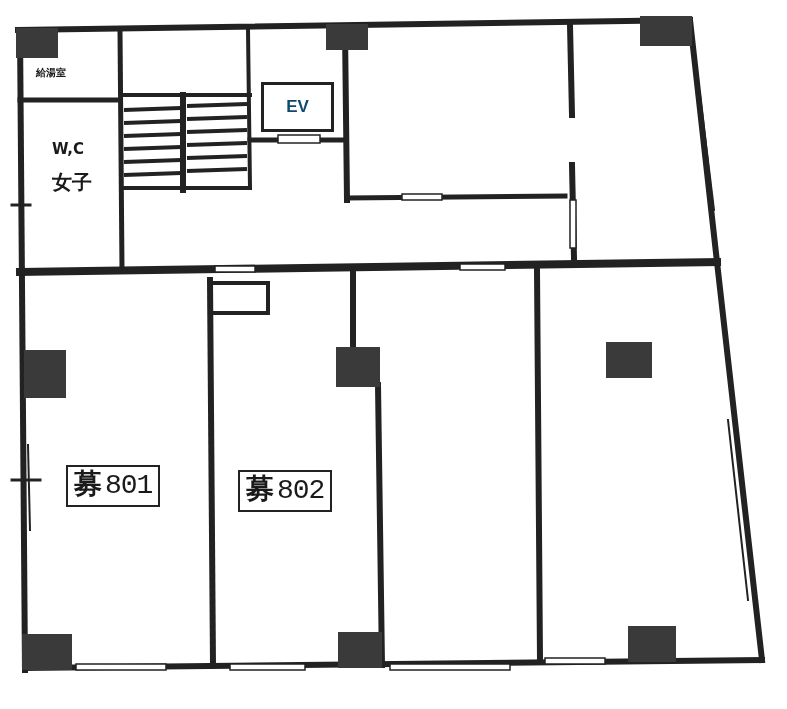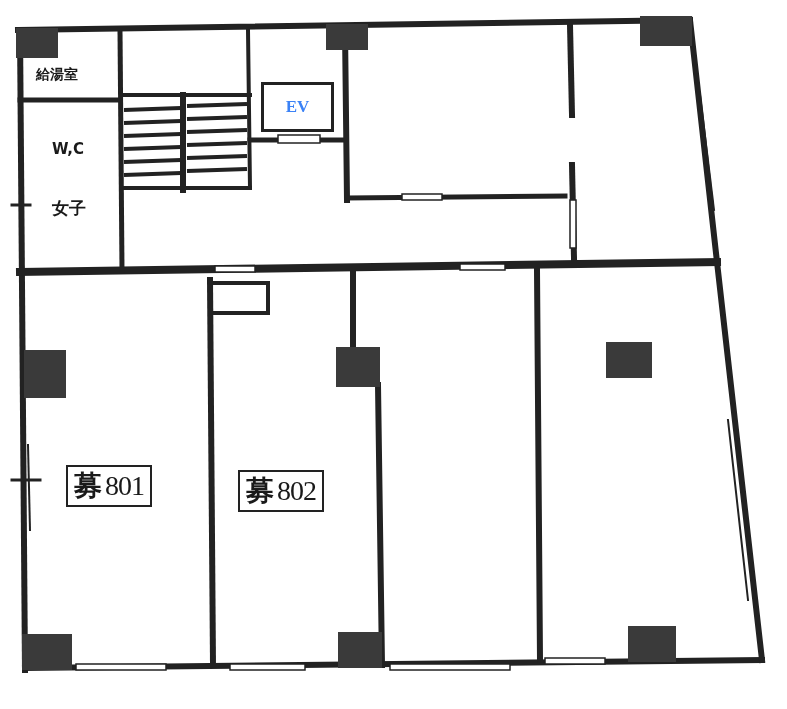--- a/index.html
+++ b/index.html
@@ -1,26 +1,26 @@
 <!DOCTYPE html>
 <html><head>
 <meta charset="utf-8">
 <style>
   html, body { margin: 0; padding: 0; background: #ffffff; }
   body { width: 787px; height: 709px; position: relative; overflow: hidden;
          font-family: "DejaVu Sans", sans-serif; }
   #plan { position: absolute; left: 0; top: 0; width: 787px; height: 709px; }
   .label { position: absolute; color: #1a1a1a; font-weight: bold; white-space: nowrap; }
   .room-tag { position: absolute; border: 2px solid #222; background: #fff;
-              font-family: Liberation Serif, serif; font-size: 28px; color: #1a1a1a;
+              font-family: Liberation Mono, monospace; font-size: 28px; color: #1a1a1a;
               padding: 2px 6px; line-height: 34px; letter-spacing: -1px; }
   .room-tag .kanji { font-weight: bold; margin-right: 4px; }
   .ev-box { position: absolute; border: 3px solid #222; background: #fff;
             display: flex; align-items: center; justify-content: center;
-            font-family: Liberation Serif, serif; font-weight: bold; font-size: 17px; color:#3b82f6; }
+            font-family: Liberation Sans, sans-serif; font-weight: bold; font-size: 17px; color:#0c4a6e; }
 </style>
 </head>
 <body>
 
 <svg id="plan" viewBox="0 0 787 709" xmlns="http://www.w3.org/2000/svg">
   <g stroke="#222" fill="none" stroke-linecap="square">
 
     <line x1="18" y1="30" x2="690" y2="20" stroke-width="6"></line>
 
     <line x1="20" y1="30" x2="25" y2="670" stroke-width="6"></line>
@@ -96,23 +96,23 @@
     <rect x="570" y="200" width="6" height="48"></rect>
     <rect x="215" y="266" width="40" height="6"></rect>
     <rect x="460" y="264" width="45" height="6"></rect>
     <rect x="76" y="664" width="90" height="6"></rect>
     <rect x="230" y="664" width="75" height="6"></rect>
     <rect x="390" y="664" width="120" height="6"></rect>
     <rect x="545" y="658" width="60" height="6"></rect>
   </g>
 </svg>
 
-<div class="label" style="left:36px; top:66px; font-size:14px;text-align:center;">給湯室</div>
+<div class="label" style="left:36px; top:66px; font-size:10px;text-align:center;">給湯室</div>
 <div class="label" style="left:52px; top:140px; font-size:15px;text-align:center;">W,C</div>
-<div class="label" style="left:52px; top:197px; font-size:17px;">女子</div>
+<div class="label" style="left:52px; top:169px; font-size:20px;">女子</div>
 
 <div class="ev-box" style="left:261px; top:82px; width:67px; height:44px;">
   <span>EV</span>
 </div>
 
 <div class="room-tag" style="left:66px; top:465px;">
   <span class="kanji">募</span><span>801</span>
 </div>
 <div class="room-tag" style="left:238px; top:470px;">
   <span class="kanji">募</span><span>802</span>

